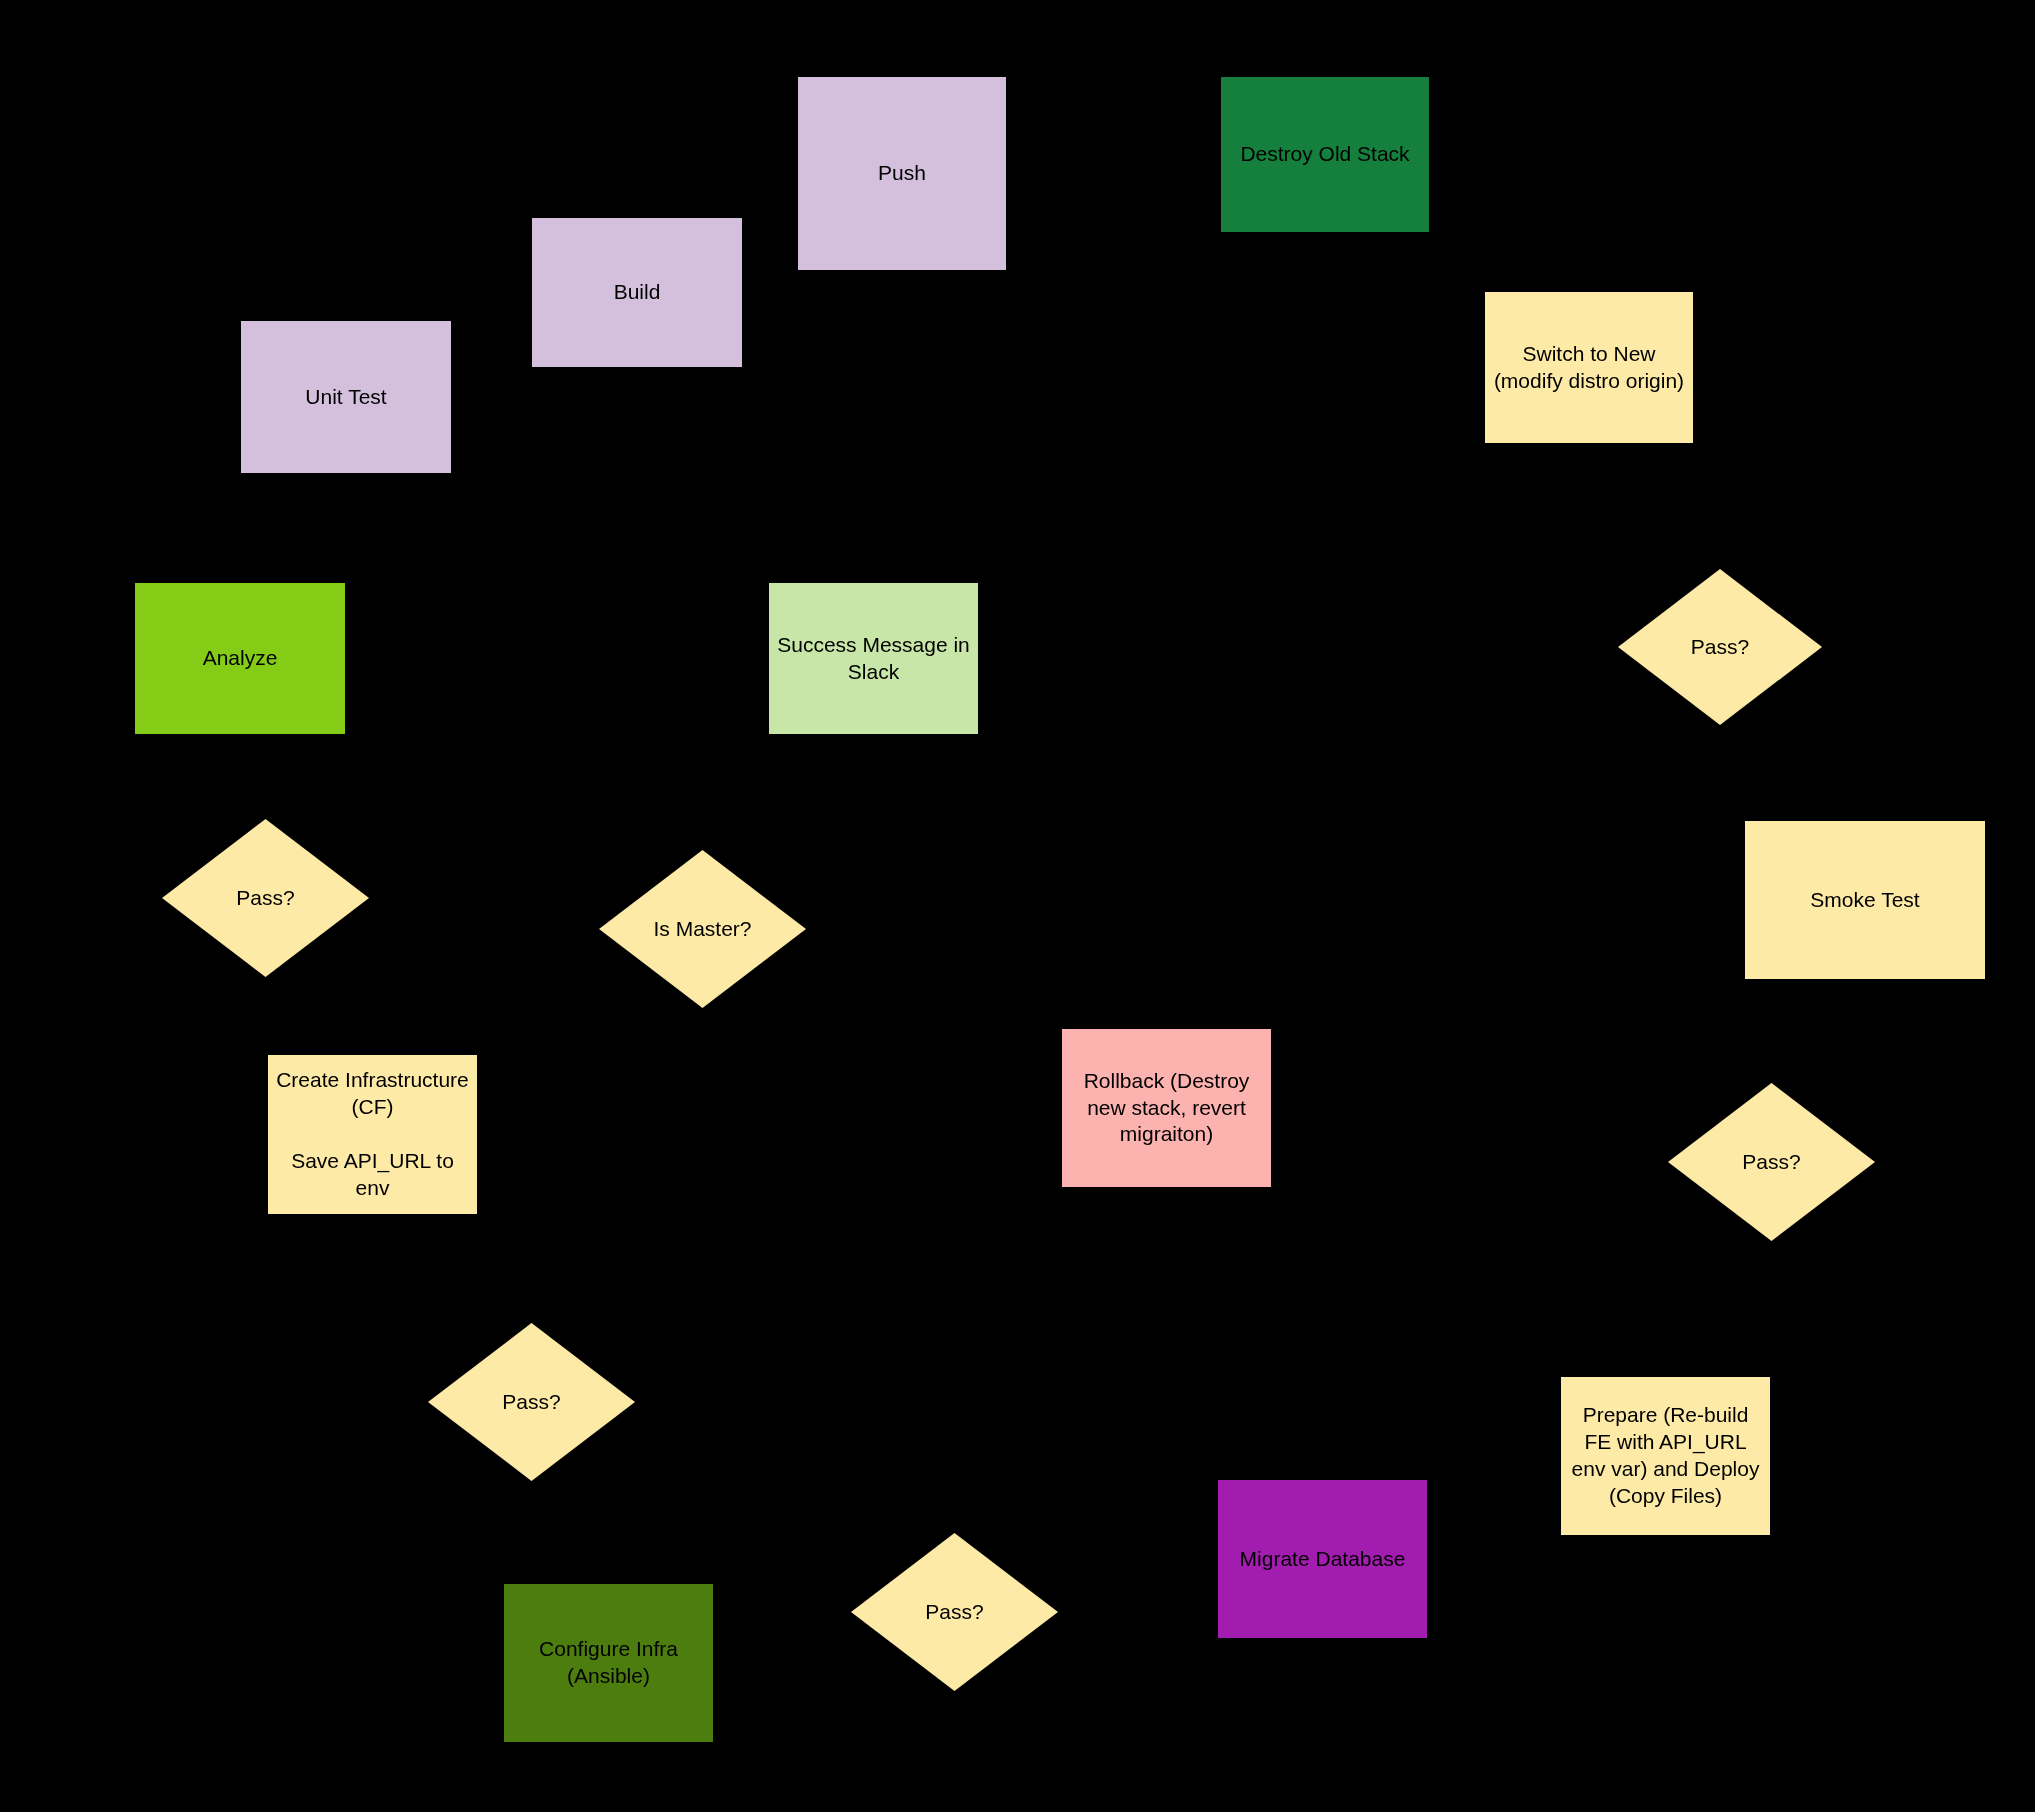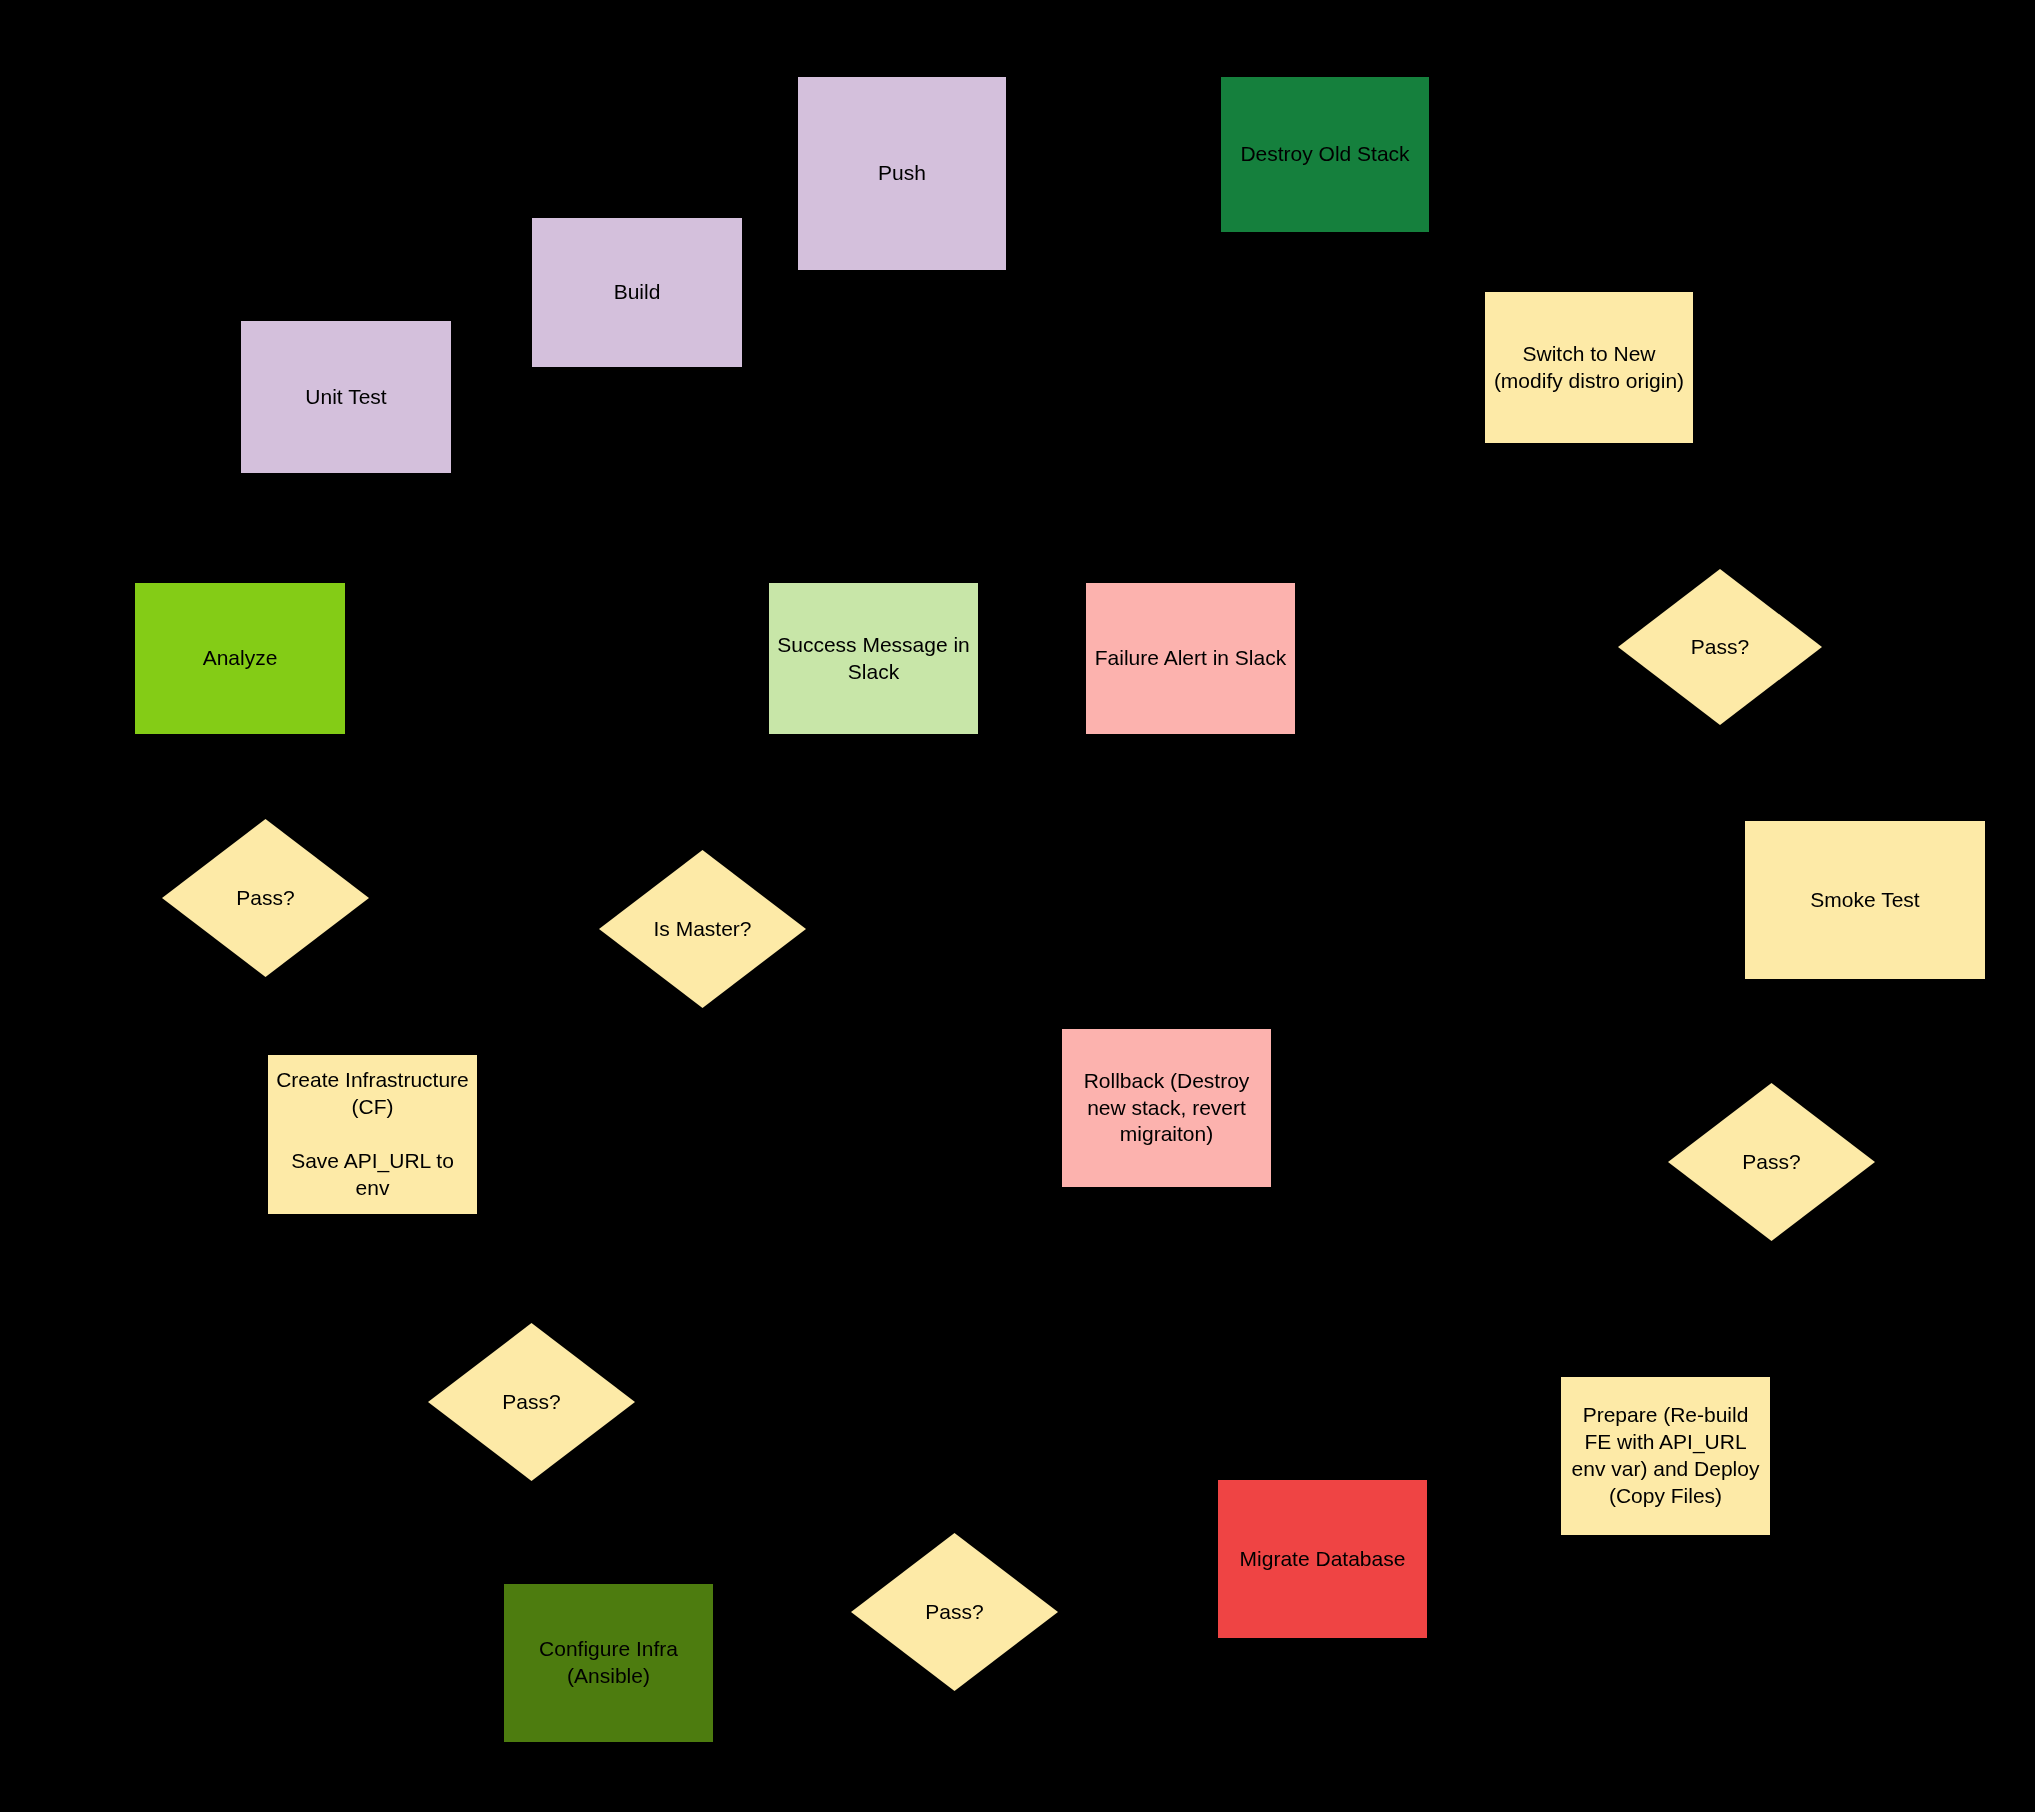--- a/index.html
+++ b/index.html
@@ -56,21 +56,20 @@
 <body>
 
 <div id="canvas">
     <div class="node rect" style="left: 241px; top: 321px; width: 210px; height: 152px; font-size: 21px; color: rgb(0, 0, 0); background: rgb(212, 192, 220);"><span class="label">Unit Test</span></div>
     <div class="node rect" style="left: 532px; top: 218px; width: 210px; height: 149px; font-size: 21px; color: rgb(0, 0, 0); background: rgb(212, 192, 220);"><span class="label">Build</span></div>
     <div class="node rect" style="left: 798px; top: 77px; width: 208px; height: 193px; font-size: 21px; color: rgb(0, 0, 0); background: rgb(212, 192, 220);"><span class="label">Push</span></div>
     <div class="node rect" style="left: 1221px; top: 77px; width: 208px; height: 155px; font-size: 21px; color: rgb(0, 0, 0); background: #15803d;"><span class="label">Destroy Old Stack</span></div>
     <div class="node rect" style="left: 1485px; top: 292px; width: 208px; height: 151px; font-size: 21px; color: rgb(0, 0, 0); background: rgb(253, 234, 167);"><span class="label">Switch to New (modify distro origin)</span></div>
     <div class="node rect" style="left: 135px; top: 583px; width: 210px; height: 151px; font-size: 21px; color: rgb(0, 0, 0); background: #84cc16;"><span class="label">Analyze</span></div>
     <div class="node rect" style="left: 769px; top: 583px; width: 209px; height: 151px; font-size: 21px; color: rgb(0, 0, 0); background: rgb(200, 230, 168);"><span class="label">Success Message in Slack</span></div>
-    <div class="node rect" style="left: 1086px; top: 583px; width: 209px; height: 151px; font-size: 21px; color: rgb(0, 0, 0); background: rgb(252, 178, 174);"><span class="label">Failure Alert in Slack</span></div>
     <div class="node diamond" style="left: 1618px; top: 569px; width: 204px; height: 156px; font-size: 21px; color: rgb(0, 0, 0);"><svg class="dshape" viewBox="0 0 100 100" preserveAspectRatio="none">
         <polygon points="50,0 100,50 50,100 0,50" fill="#fdeaa7"></polygon>
       </svg><span class="dlabel">Pass?</span></div>
     <div class="node diamond" style="left: 162px; top: 819px; width: 207px; height: 158px; font-size: 21px; color: rgb(0, 0, 0);"><svg class="dshape" viewBox="0 0 100 100" preserveAspectRatio="none">
         <polygon points="50,0 100,50 50,100 0,50" fill="#fdeaa7"></polygon>
       </svg><span class="dlabel">Pass?</span></div>
     <div class="node diamond" style="left: 599px; top: 850px; width: 207px; height: 158px; font-size: 21px; color: rgb(0, 0, 0);"><svg class="dshape" viewBox="0 0 100 100" preserveAspectRatio="none">
         <polygon points="50,0 100,50 50,100 0,50" fill="#fdeaa7"></polygon>
       </svg><span class="dlabel">Is Master?</span></div>
     <div class="node rect" style="left: 1745px; top: 821px; width: 240px; height: 158px; font-size: 21px; color: rgb(0, 0, 0); background: rgb(253, 234, 167);"><span class="label">Smoke Test</span></div>
@@ -78,19 +77,19 @@
 
 Save API_URL to env</span></div>
     <div class="node rect" style="left: 1062px; top: 1029px; width: 209px; height: 158px; font-size: 21px; color: rgb(0, 0, 0); background: rgb(252, 178, 174);"><span class="label">Rollback (Destroy new stack, revert migraiton)</span></div>
     <div class="node diamond" style="left: 1668px; top: 1083px; width: 207px; height: 158px; font-size: 21px; color: rgb(0, 0, 0);"><svg class="dshape" viewBox="0 0 100 100" preserveAspectRatio="none">
         <polygon points="50,0 100,50 50,100 0,50" fill="#fdeaa7"></polygon>
       </svg><span class="dlabel">Pass?</span></div>
     <div class="node diamond" style="left: 428px; top: 1323px; width: 207px; height: 158px; font-size: 21px; color: rgb(0, 0, 0);"><svg class="dshape" viewBox="0 0 100 100" preserveAspectRatio="none">
         <polygon points="50,0 100,50 50,100 0,50" fill="#fdeaa7"></polygon>
       </svg><span class="dlabel">Pass?</span></div>
     <div class="node rect" style="left: 1561px; top: 1377px; width: 209px; height: 158px; font-size: 21px; color: rgb(0, 0, 0); background: rgb(253, 234, 167);"><span class="label">Prepare (Re-build FE with API_URL env var) and Deploy (Copy Files)</span></div>
-    <div class="node rect" style="left: 1218px; top: 1480px; width: 209px; height: 158px; font-size: 21px; color: rgb(0, 0, 0); background: #ef4444;"><span class="label">Migrate Database</span></div>
+    <div class="node rect" style="left: 1218px; top: 1480px; width: 209px; height: 158px; font-size: 21px; color: rgb(0, 0, 0); background: #a21caf;"><span class="label">Migrate Database</span></div>
     <div class="node diamond" style="left: 851px; top: 1533px; width: 207px; height: 158px; font-size: 21px; color: rgb(0, 0, 0);"><svg class="dshape" viewBox="0 0 100 100" preserveAspectRatio="none">
         <polygon points="50,0 100,50 50,100 0,50" fill="#fdeaa7"></polygon>
       </svg><span class="dlabel">Pass?</span></div>
     <div class="node rect" style="left: 504px; top: 1584px; width: 209px; height: 158px; font-size: 21px; color: rgb(0, 0, 0); background: #4d7c0f;"><span class="label">Configure Infra (Ansible)</span></div>
   </div>
 
 
 </body></html>

